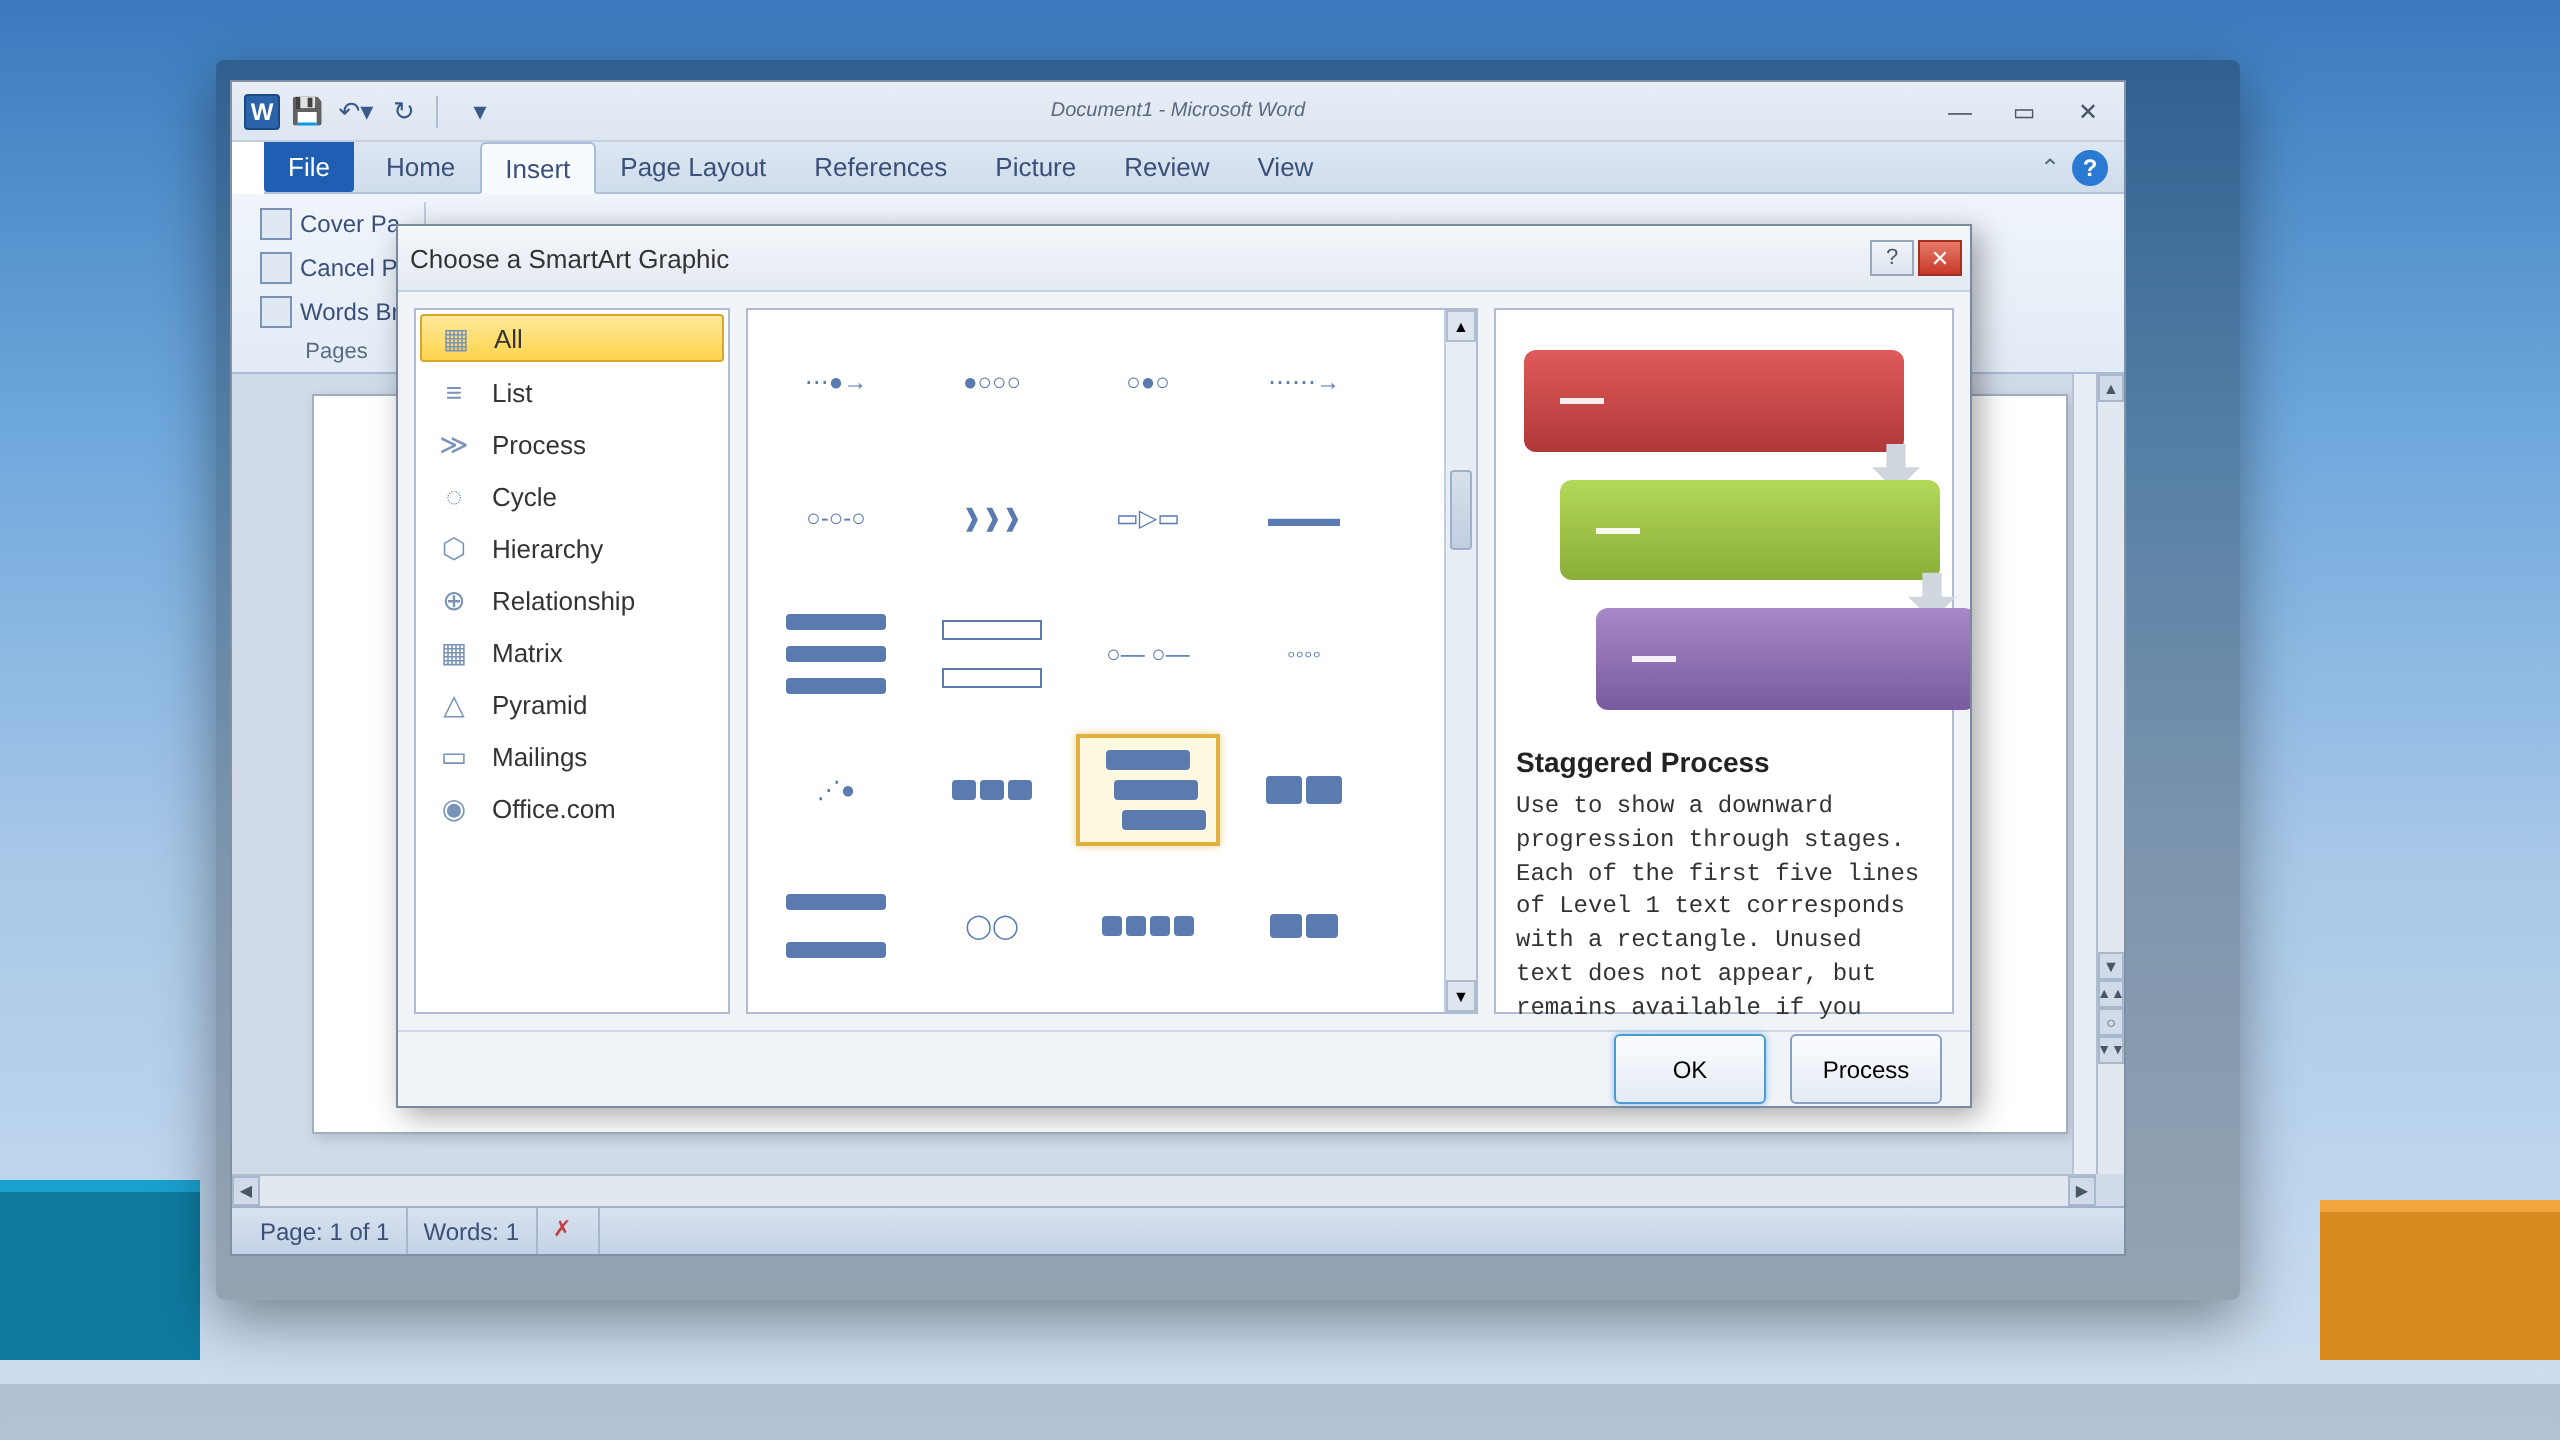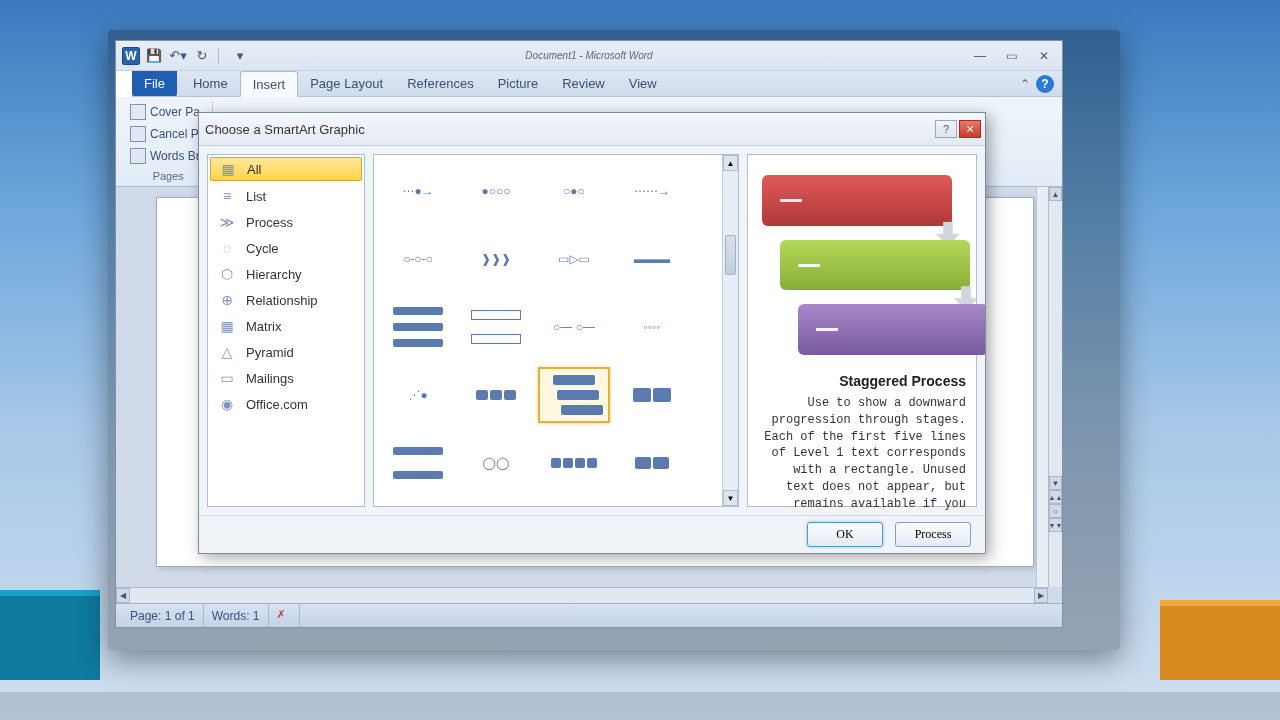--- a/index.html
+++ b/index.html
@@ -217,21 +217,20 @@
     box-shadow: 0 0 4px rgba(224,176,64,0.6);
   }
   .tb-shape { background:#5a7ab0; border-radius:2px;}
   .preview-pane {
     width: 230px;
     background: #fff;
     border: 1px solid #b0bdd0;
     padding: 10px;
     display: flex;
     flex-direction: column;
-    text-align: right;
   }
   .preview-img {
     height: 200px;
     display: flex;
     flex-direction: column;
     gap: 14px;
     padding: 10px 4px;
     position: relative;
   }
   .stag { height:52px; border-radius:6px; position:relative; padding-left:18px; display:flex; align-items:center;}
@@ -246,27 +245,26 @@
     height: 38px;
     display: flex;
     justify-content: flex-end;
     align-items: center;
     gap: 12px;
     padding: 0 14px;
     border-top: 1px solid #d0d8e4;
   }
   .dlg-btn {
     min-width: 76px;
-    height: 25px;
+    height: 35px;
     border: 1px solid #8aa0c0;
     background: linear-gradient(#fbfdff,#e4ebf4);
     font-size: 12px;
     border-radius: 3px;
     cursor: pointer;
-    font-family: Liberation Serif, serif;
   }
   .dlg-btn.primary { border-color:#4a9ad4; box-shadow: 0 0 3px rgba(74,154,212,0.6);}
   .spell-icon { width:14px; height:14px; display:inline-block; position:relative;}
   .spell-icon::after { content:'✗'; color:#c04040; font-size:11px; position:absolute; top:-1px; left:0;}
 </style>
 </head>
 <body>
 
 <div class="desktop-block db1"></div>
 <div class="desktop-block db2"></div>

